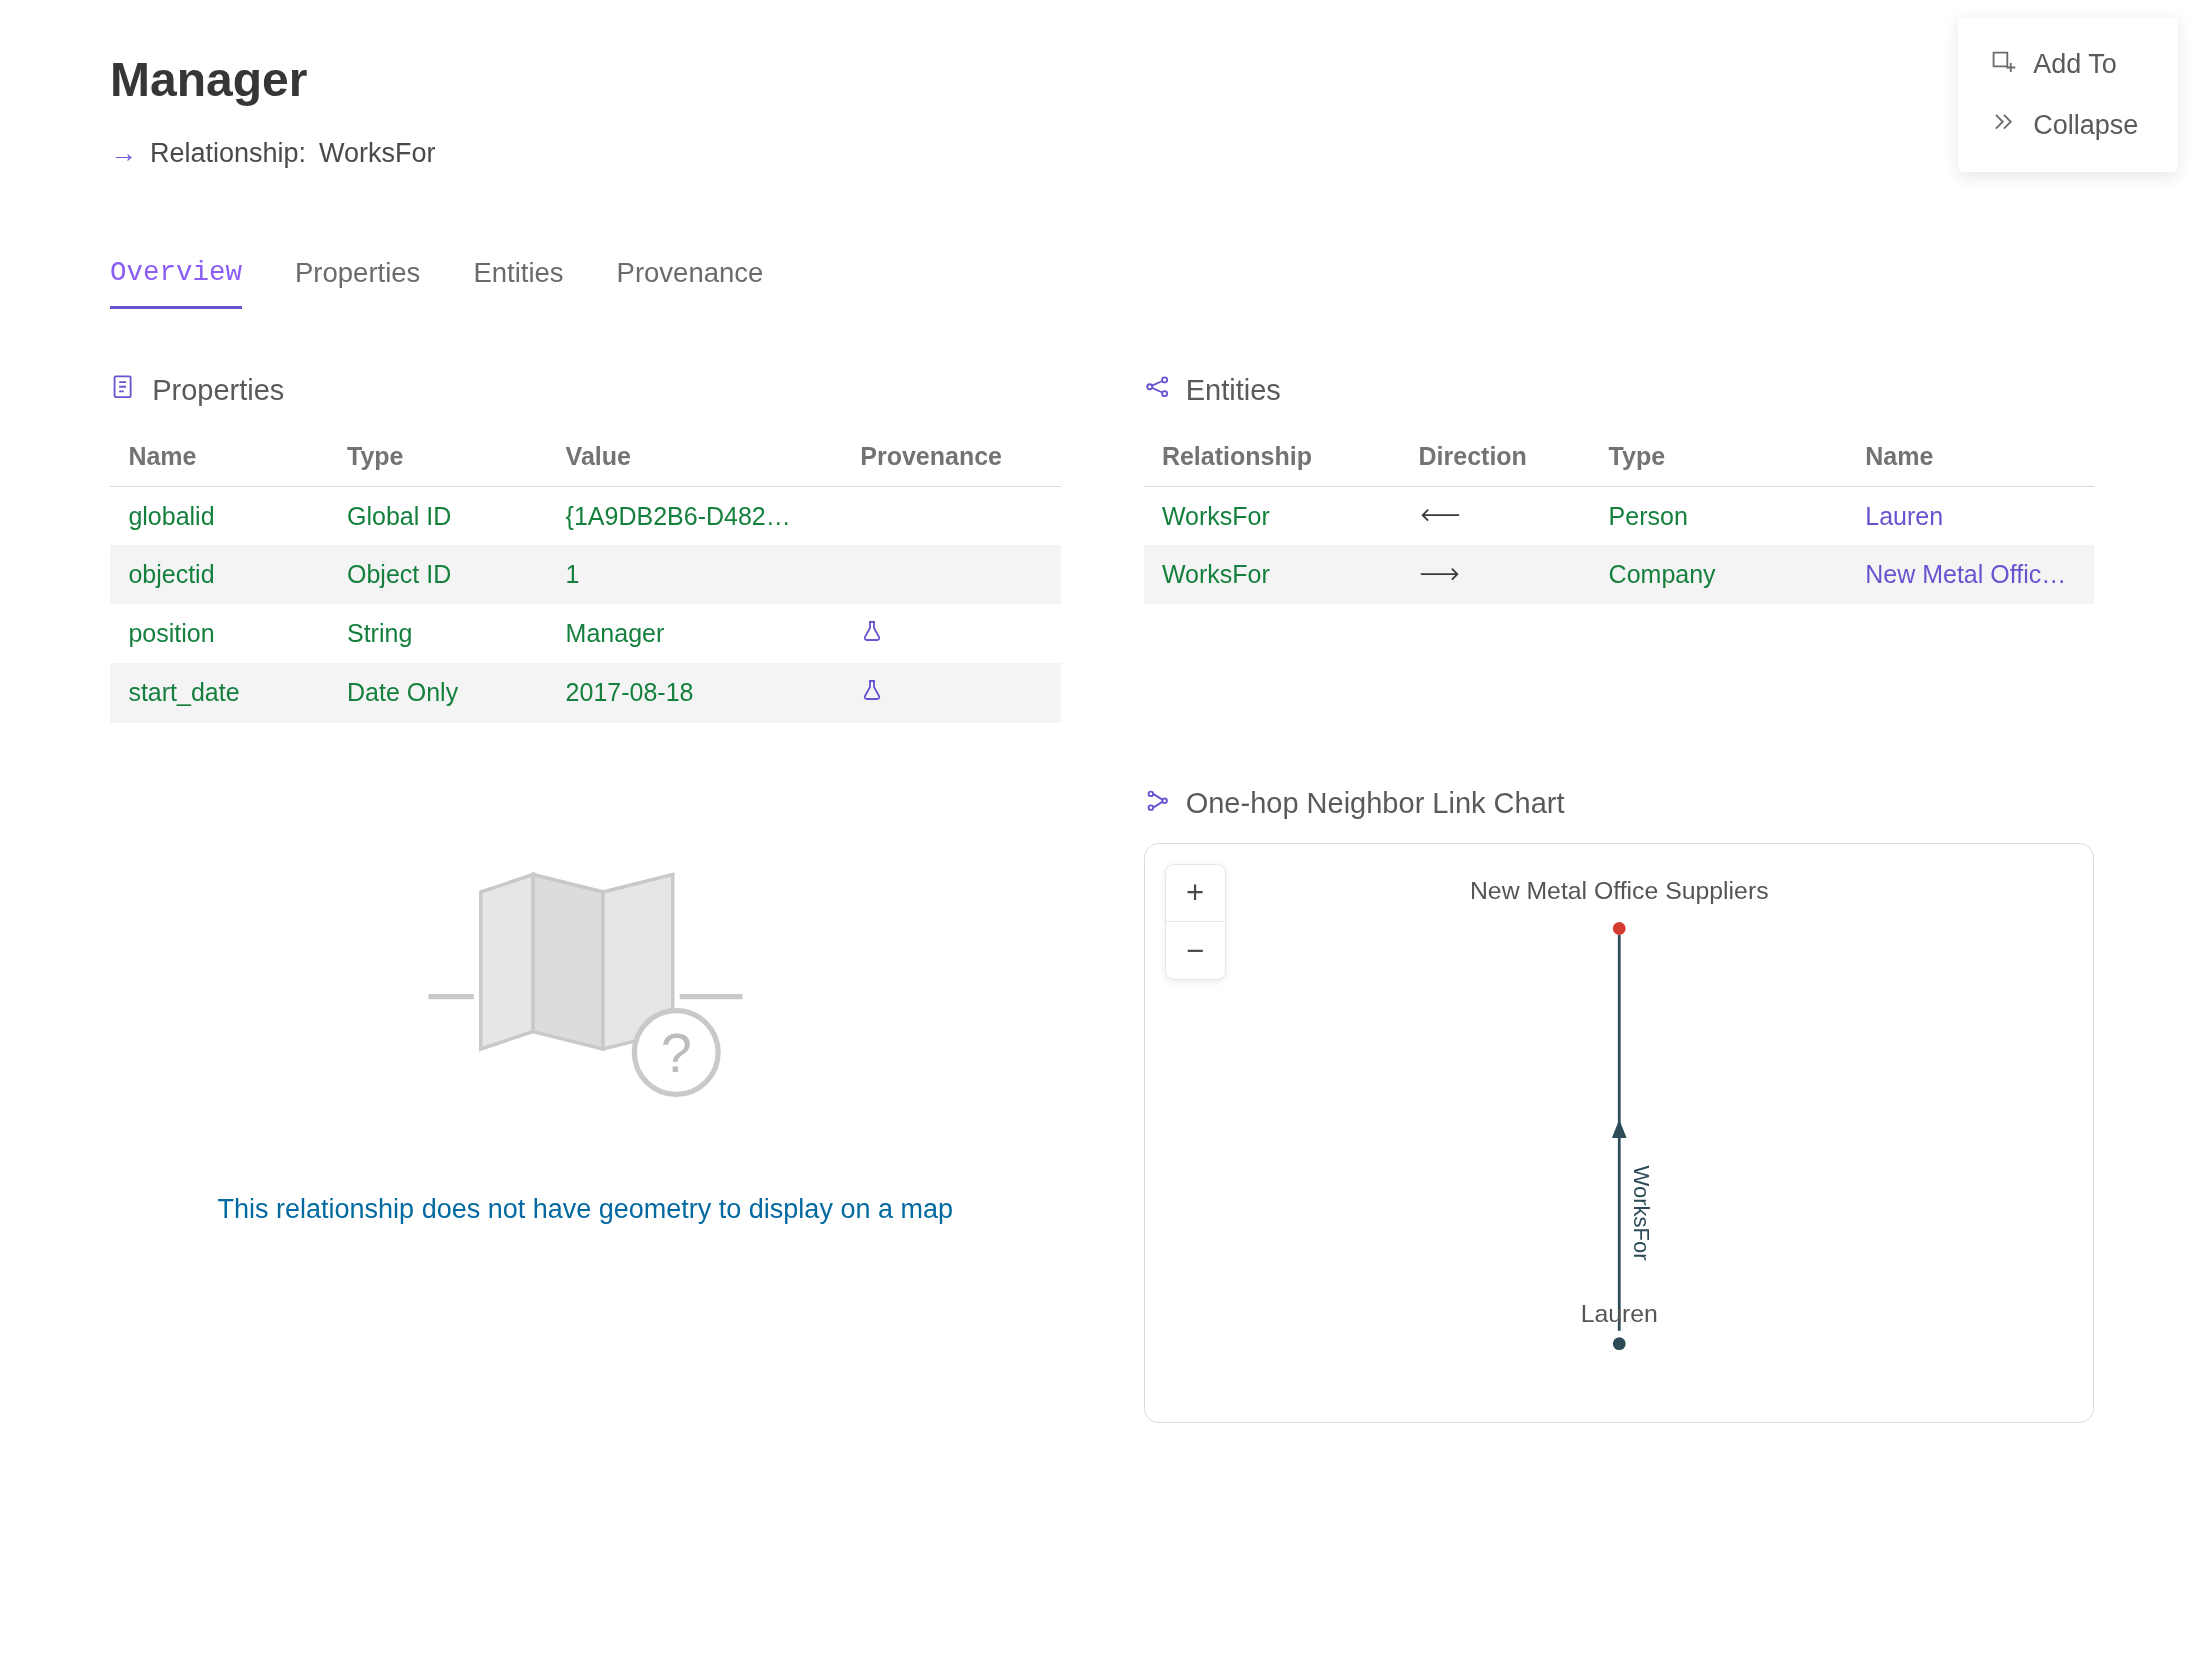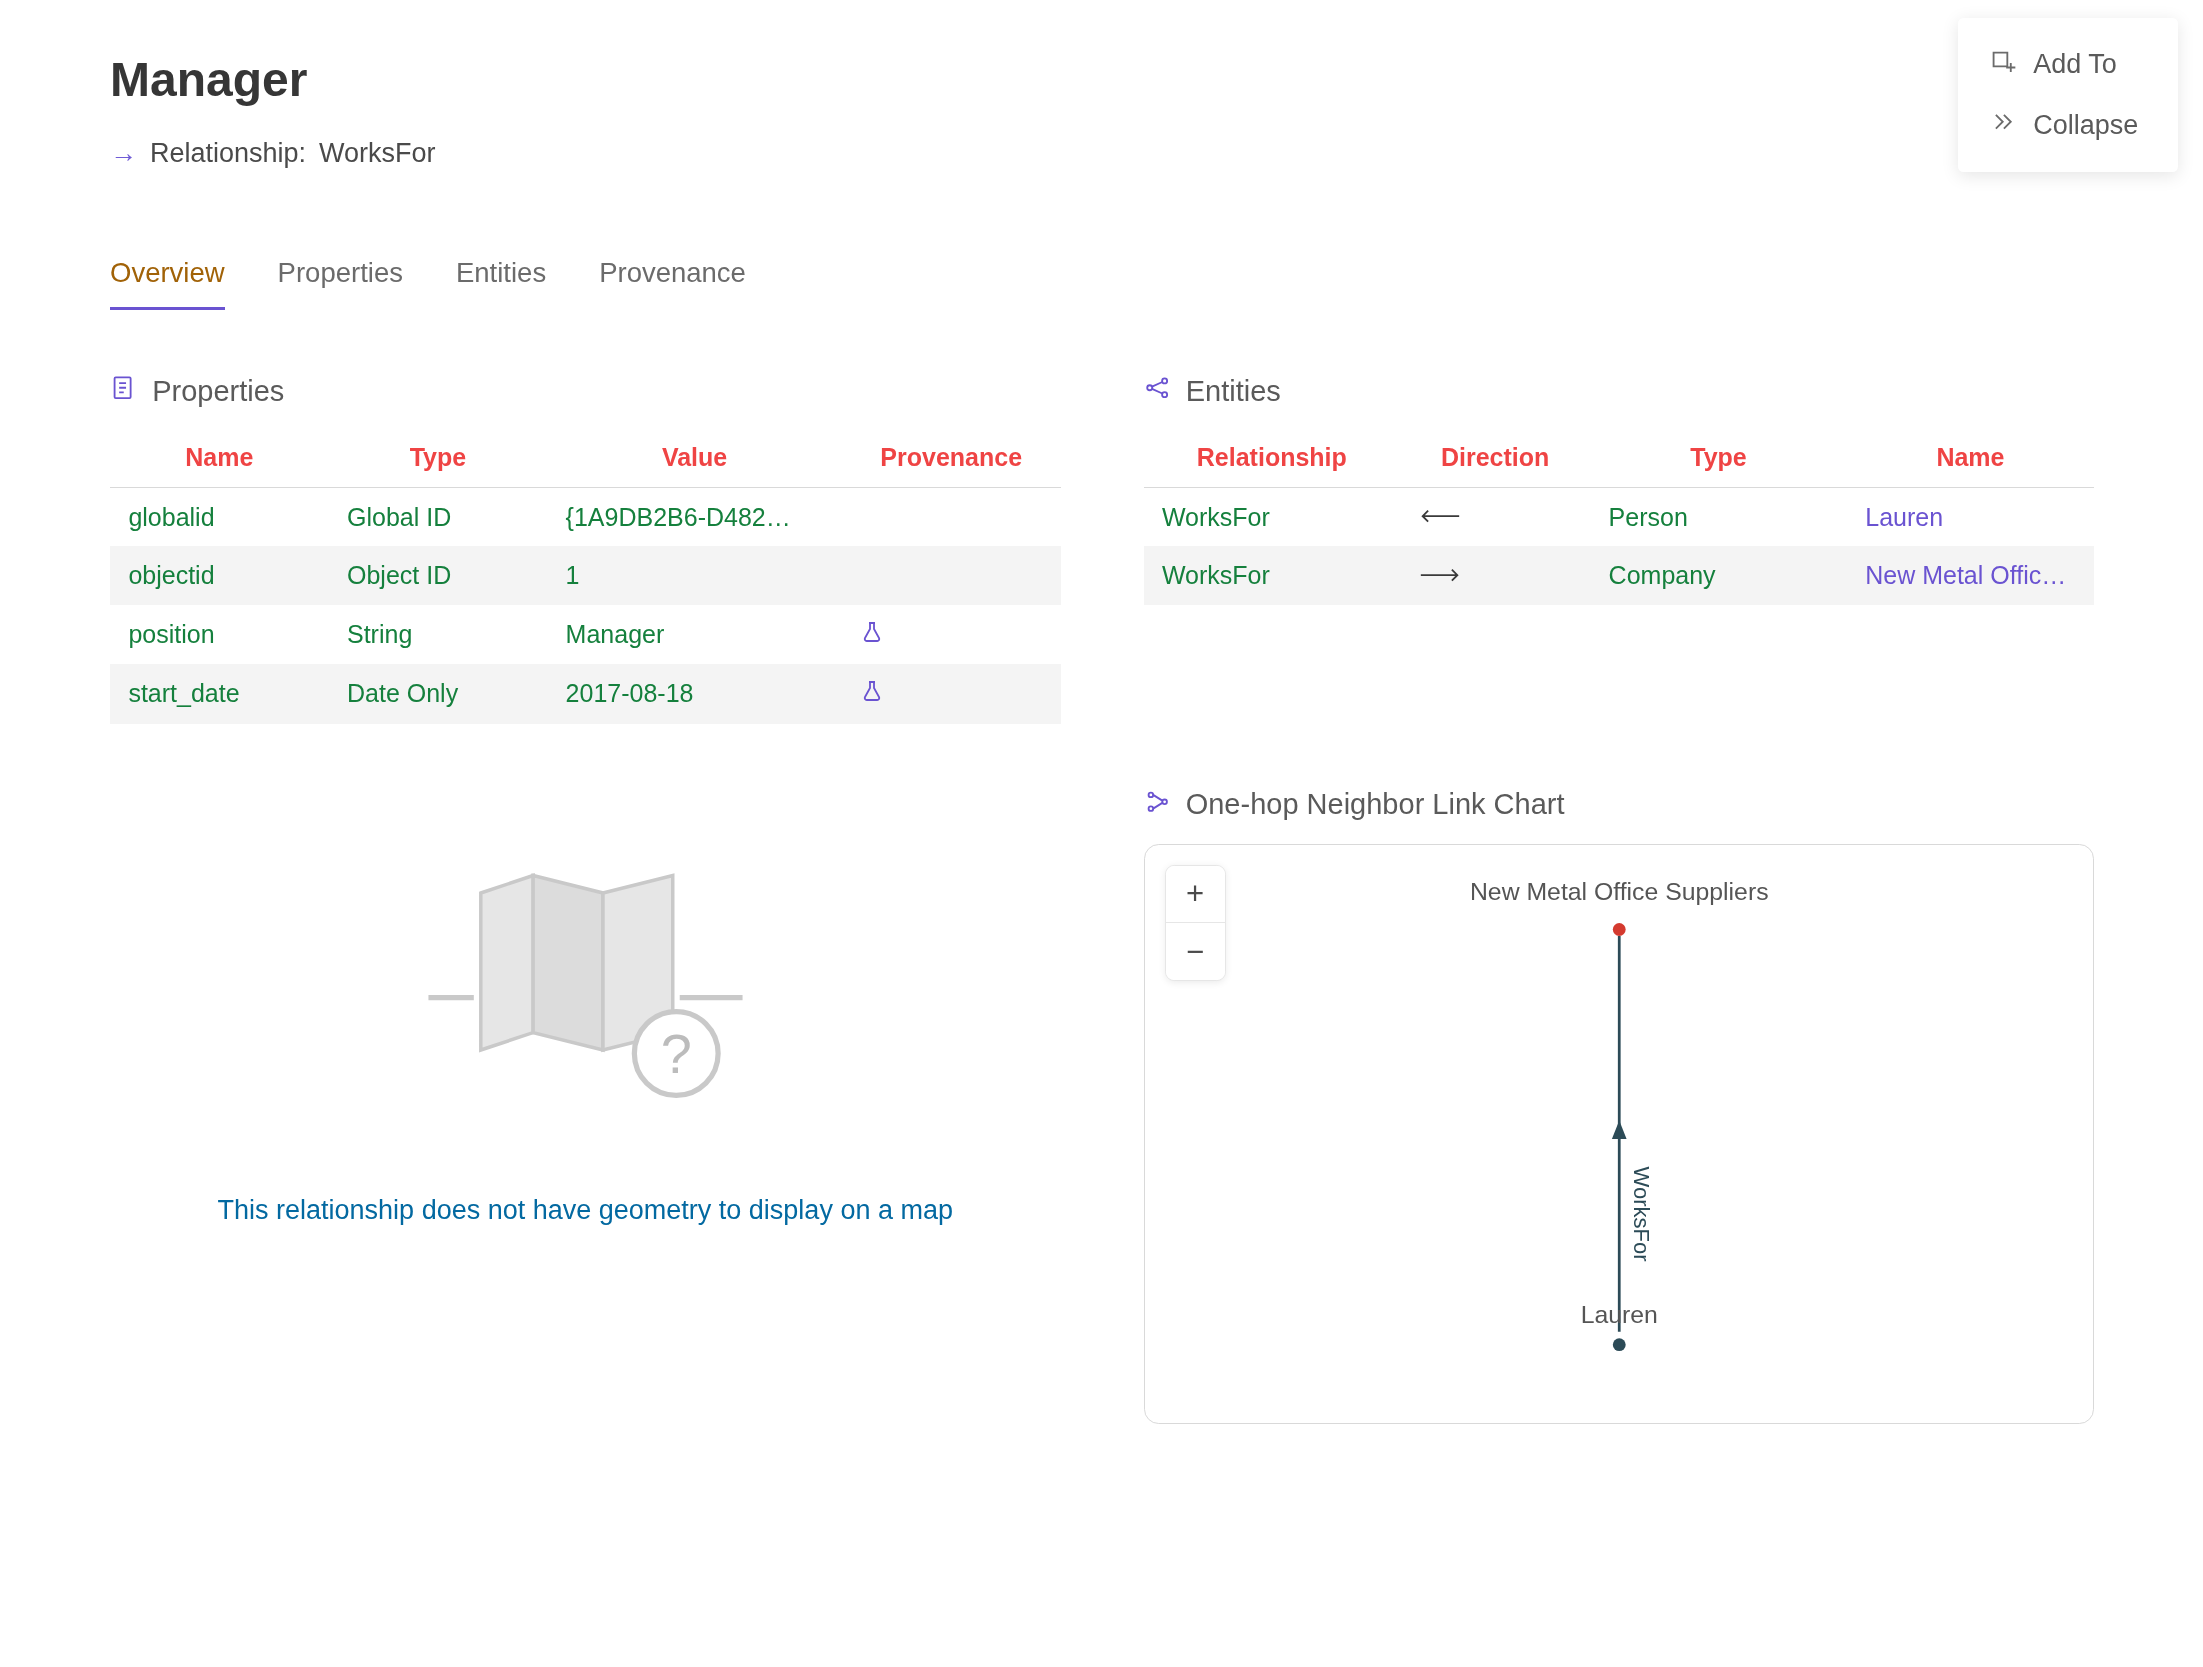--- a/index.html
+++ b/index.html
@@ -15,29 +15,29 @@
   .top-action svg { width: 27.5px; height: 27.5px; stroke: #6b6b6b; fill: none; stroke-width: 1.6; }
 
   .title { font-size: 48px; font-weight: 650; color: #363636; margin-top: 5.5px; }
   .subtitle-row { display: flex; align-items: center; gap: 13px; margin-top: 31px; font-size: 27px; color: #4a4a4a; }
   .arrow { color: #6f5bd6; font-weight: 600; }
   .subtitle-row .label { font-weight: 400; text-align: center; }
   .subtitle-row .value { font-weight: 400; }
 
   .tabs { display: flex; gap: 53px; margin-top: 88px; border-bottom: none; font-size: 27.5px; color: #6b6b6b; }
   .tab { padding-bottom: 18.4px; cursor: pointer; }
-  .tab.active { color: #a16207; border-bottom: 3.7px solid #6a53d1; }
+  .tab.active { color: #8b5cf6; border-bottom: 3.7px solid #6a53d1; font-family: Liberation Mono, monospace; }
 
   .grid { display: grid; grid-template-columns: 1fr 1fr; column-gap: 83px; margin-top: 64px; }
 
   .section-head { display: flex; align-items: center; gap: 14.7px; font-size: 29px; color: #5a5a5a; margin-bottom: 22px; }
   .section-head svg { width: 27.5px; height: 27.5px; stroke: #6a53d1; fill: none; stroke-width: 1.6; }
 
   table { width: 100%; border-collapse: collapse; font-size: 25px; }
-  thead th { text-align: center; font-weight: 650; color: #ef4444; padding: 13px 18.4px 14.7px 18.4px; border-bottom: 0.9px solid #d9d9d9; }
+  thead th { text-align: left; font-weight: 650; color: #737373; padding: 13px 18.4px 14.7px 18.4px; border-bottom: 0.9px solid #d9d9d9; }
   tbody td { padding: 14.7px 18.4px; color: #15803d; }
   tbody tr:nth-child(even) td { background: #f4f4f4; }
   .prov-icon svg { width: 24px; height: 24px; stroke: #6a53d1; fill: none; stroke-width: 1.8; }
   .link { color: #6a53d1; cursor: pointer; }
   .btn-outline {
     display: inline-block; border: 1.4px solid #6a53d1; color: #6a53d1;
     background: #fff; border-radius: 917px; padding: 11px 31px;
     font-size: 24px; cursor: pointer;
   }
   .btn-row { text-align: center; margin-top: 147px; }

